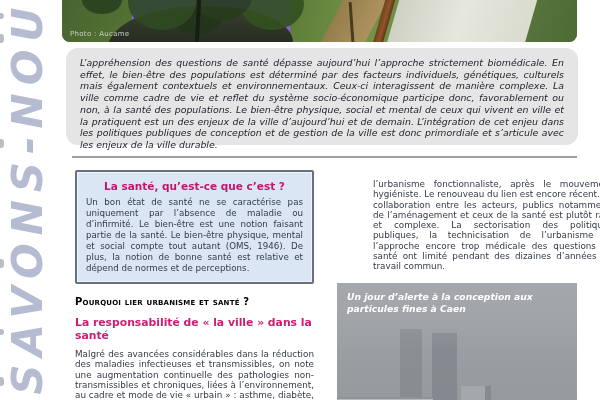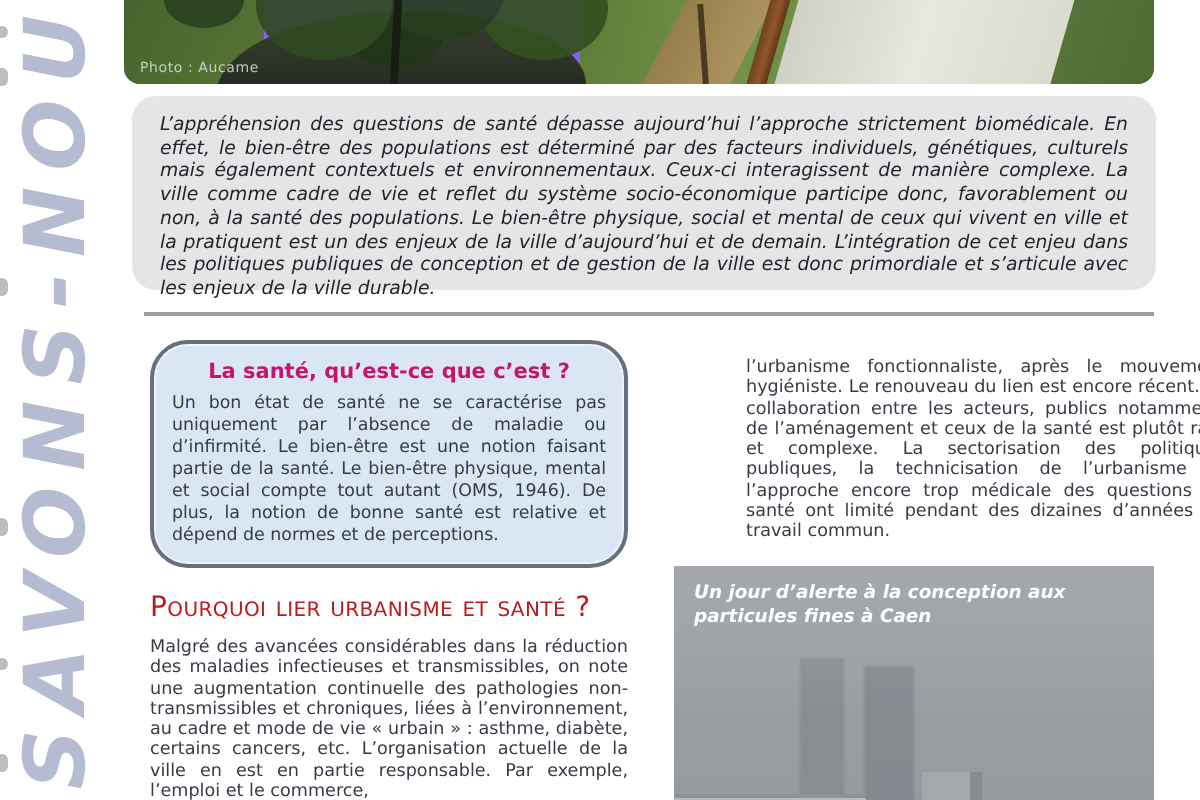--- a/index.html
+++ b/index.html
@@ -58,28 +58,28 @@
   .intro-box p{ font-style:italic; font-size:9.4px; line-height:11.7px;
           text-align:justify; color:#20242e; }
 
   .divider{ position:absolute; left:72px; top:156px; width:505px; height:2px;
           background:#9b9ea3; }
 
   
   .col-left{ position:absolute; left:75px; top:170px; width:239px; }
   .col-right{ position:absolute; left:337px; top:170px; width:240px;margin-left:36px; }
 
-  .info-box{ background:#dae6f3; border:2px solid #67707f; border-radius:19px;
+  .info-box{ background:#dae6f3; border:2px solid #67707f; border-radius:2px;
           padding:8px 9px 8px; box-shadow:inset 0 0 0 1px rgba(255,255,255,.55); }
   .info-box h3{ text-align:center; font-size:10.5px; font-weight:bold;
           color:#c4156e; margin-bottom:5px; }
   .info-box p{ font-size:8.7px; line-height:11px; text-align:justify; color:#343b46; }
 
-  .section-heading{ margin-top:12px; font-variant:small-caps; font-size:14px;
-          font-weight:normal; color:#b91c1c; white-space:nowrap; letter-spacing:.2px; }
+  .section-heading{ margin-top:12px; font-variant:small-caps; font-size:10px;
+          font-weight:bold; color:#000000; white-space:nowrap; letter-spacing:.2px; }
   .subheading{ margin-top:9px; font-size:10.8px; font-weight:bold; color:#cb1d74; }
   .body-text{ margin-top:7px; font-size:8.8px; line-height:10.3px;
           text-align:justify; color:#343b46; }
   .col-right .body-text{ margin-top:9px; }
 
   
   .caen{ position:absolute; left:337px; top:283px; width:240px; height:130px;
           overflow:hidden; background:linear-gradient(180deg,#a4a8ac,#999ea2 55%,#95999d); }
   .caen .tower-a{ position:absolute; left:63px; top:46px; width:22px; height:90px;
           background:#84898e; opacity:.75; filter:blur(.5px); }
@@ -126,20 +126,21 @@
 </div>
 
 <div class="divider"></div>
 
 <div class="col-left">
   <div class="info-box">
     <h3>La santé, qu’est-ce que c’est ?</h3>
     <p>Un bon état de santé ne se caractérise pas uniquement par l’absence de maladie ou d’infirmité. Le bien-être est une notion faisant partie de la santé. Le bien-être physique, mental et social compte tout autant (OMS, 1946). De plus, la notion de bonne santé est relative et dépend de normes et de perceptions.</p>
   </div>
   <h2 class="section-heading">Pourquoi lier urbanisme et santé ?</h2>
+  <h4 class="subheading">La responsabilité de « la ville » dans la santé</h4>
   <p class="body-text">Malgré des avancées considérables dans la réduction des maladies infectieuses et transmissibles, on note une augmentation continuelle des pathologies non-transmissibles et chroniques, liées à l’environnement, au cadre et mode de vie « urbain » : asthme, diabète, certains cancers, etc. L’organisation actuelle de la ville en est en partie responsable. Par exemple, l’emploi et le commerce,</p>
 </div>
 
 <div class="col-right">
   <p class="body-text">l’urbanisme fonctionnaliste, après le mouvement hygiéniste. Le renouveau du lien est encore récent. La collaboration entre les acteurs, publics notamment, de l’aménagement et ceux de la santé est plutôt rare et complexe. La sectorisation des politiques publiques, la technicisation de l’urbanisme et l’approche encore trop médicale des questions de santé ont limité pendant des dizaines d’années un travail commun.</p>
 </div>
 
 <div class="caen">
   <div class="tower-a"></div>
   <div class="tower-b"></div>

